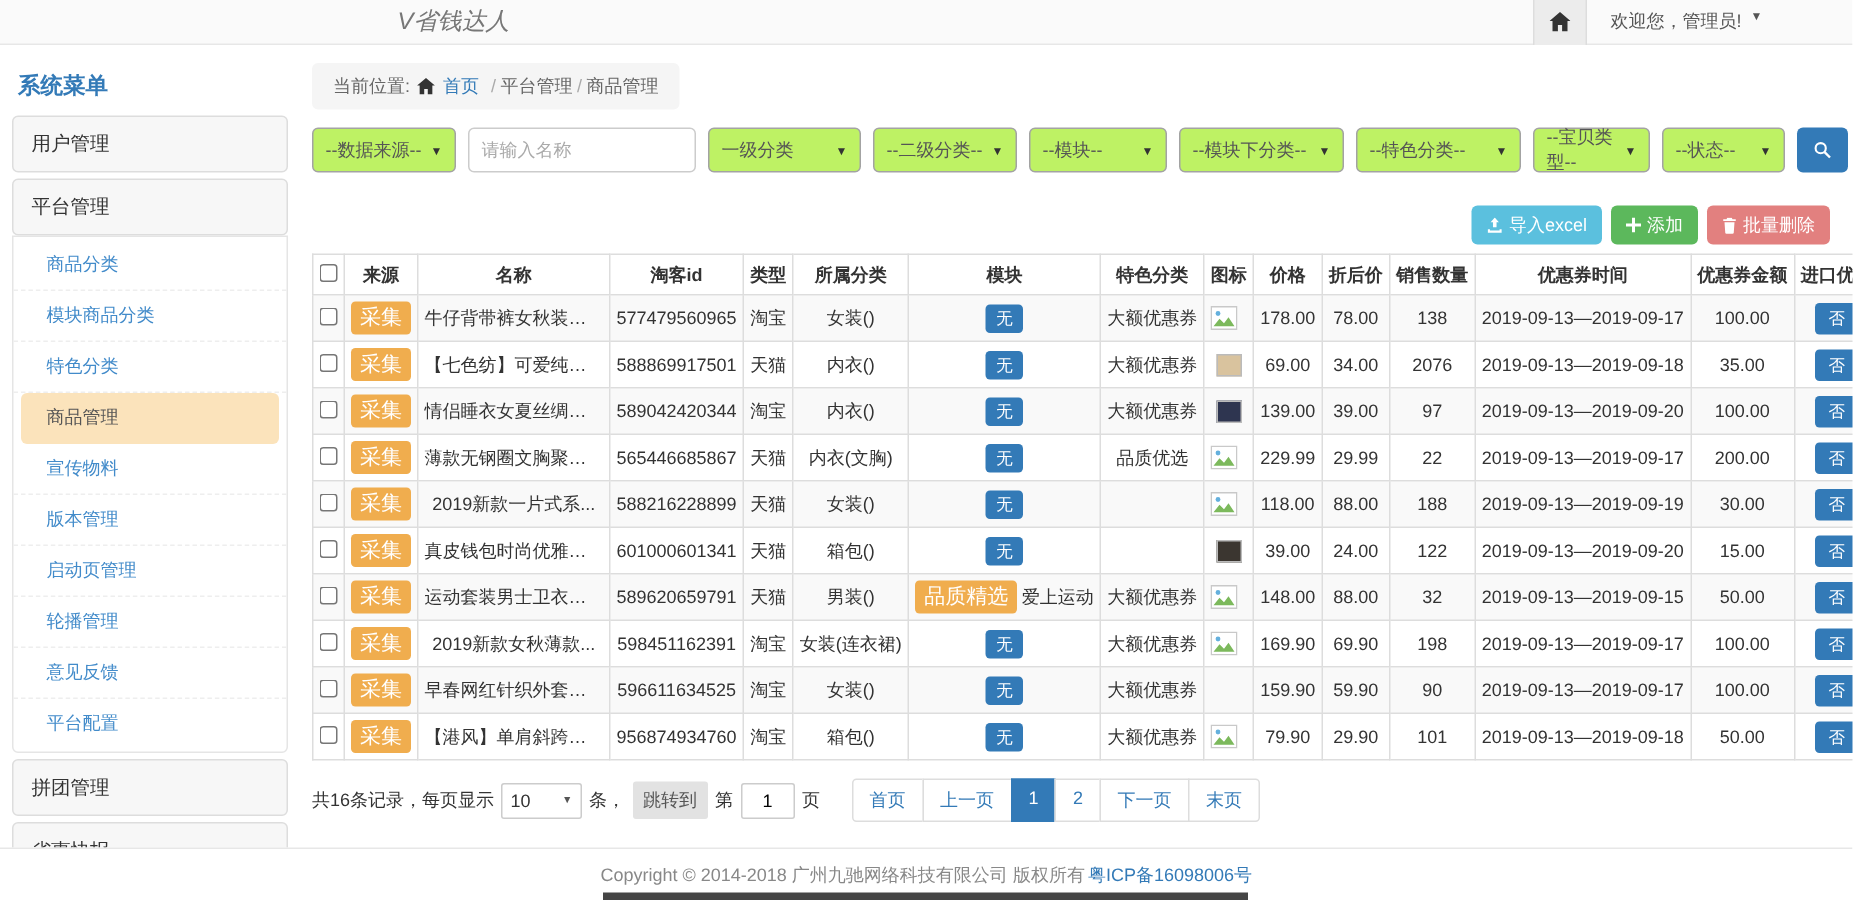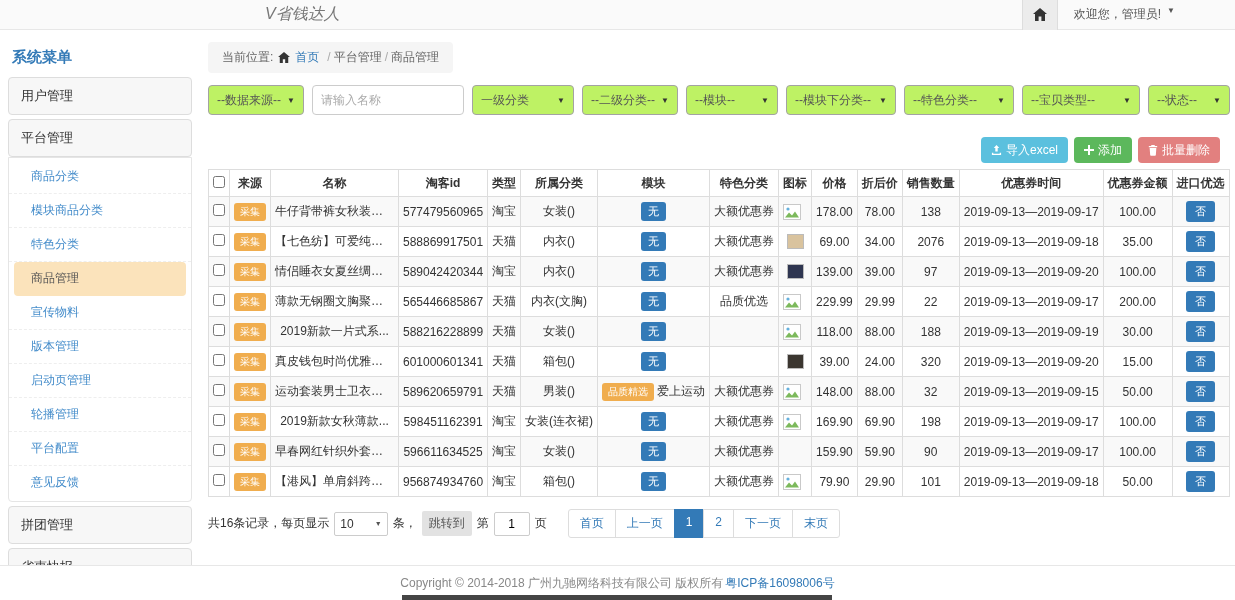--- a/index.html
+++ b/index.html
@@ -47,21 +47,21 @@
   .tbtn-import { background:#5bc0de; }
   .tbtn-add { background:#5cb85c; }
   .tbtn-del { background:#e2807f; }
 
   
   table { border-collapse:collapse; width:100%; margin-top:6px; }
   th,td { border:1px solid #ddd; padding:4px 4px; text-align:center; white-space:nowrap; font-size:12px; height:27px; }
   th { font-weight:bold; color:#333; background:#fff; }
   tbody tr:nth-child(odd) { background:#f9f9f9; }
   td.c-name { max-width:128px; overflow:hidden; text-overflow:ellipsis; }
-  .badge-orange { background:#f0ad4e; color:#fff; border-radius:3px; padding:2px 6px; font-size:10px; display:inline-block; cursor:pointer; }
+  .badge-orange { background:#f0ad4e; color:#fff; border-radius:3px; padding:2px 6px; font-size:14px; display:inline-block; cursor:pointer; }
   .badge-blue { background:#337ab7; color:#fff; border-radius:3px; padding:2px 7px; font-size:11px; display:inline-block; }
   .pill-no { background:#337ab7; color:#fff; border-radius:3px; padding:3px 9px; font-size:11px; display:inline-block; cursor:pointer; }
   .thumb { width:17px; height:15px; display:inline-block; border:1px solid #bbb; vertical-align:middle; }
   td input[type=checkbox], th input[type=checkbox] { width:12px; height:12px; }
   .module-cell { display:inline-flex; align-items:center; gap:3px; }
 
   
   .pager-row { display:flex; align-items:center; justify-content:space-between; margin-top:12px; }
   .pager-left { display:flex; align-items:center; gap:5px; color:#333; }
   .mini-select { border:1px solid #ccc; border-radius:2px; height:24px; display:inline-flex; align-items:center; gap:21px; padding:0 5px; background:#fff; cursor:pointer; }
@@ -110,22 +110,22 @@
         <div class="menu-group">平台管理</div>
         <div class="sub-panel">
           <div class="sub-item">商品分类</div>
           <div class="sub-item">模块商品分类</div>
           <div class="sub-item">特色分类</div>
           <div class="sub-item active">商品管理</div>
           <div class="sub-item">宣传物料</div>
           <div class="sub-item">版本管理</div>
           <div class="sub-item">启动页管理</div>
           <div class="sub-item">轮播管理</div>
+          <div class="sub-item">意见反馈</div>
           <div class="sub-item">平台配置</div>
-          <div class="sub-item">意见反馈</div>
         </div>
         <div class="menu-group">拼团管理</div>
         <div class="menu-group">省惠快报</div>
         <div class="menu-group">消息管理</div>
       </div>
   </div>
 
   <div class="main">
     <div class="breadcrumb">
       <span>当前位置:</span>
@@ -152,21 +152,21 @@
             <span class="caret">▼</span>
           </div><div class="fselect" style="width: 92px;">
             <span>--模块--</span>
             <span class="caret">▼</span>
           </div><div class="fselect" style="width: 110px;">
             <span>--模块下分类--</span>
             <span class="caret">▼</span>
           </div><div class="fselect" style="width: 110px;">
             <span>--特色分类--</span>
             <span class="caret">▼</span>
-          </div><div class="fselect" style="width: 118px;">
+          </div><div class="fselect" style="width: 78px;">
             <span>--宝贝类型--</span>
             <span class="caret">▼</span>
           </div><div class="fselect" style="width: 82px;">
             <span>--状态--</span>
             <span class="caret">▼</span>
           </div></span>
       <button class="btn btn-primary">
         <span>
           <svg width="12" height="12" viewBox="0 0 12 12">
               <circle cx="4.8" cy="4.8" r="3.4" fill="none" stroke="#fff" stroke-width="1.4"></circle>
@@ -341,21 +341,21 @@
             <td>601000601341</td>
             <td>天猫</td>
             <td>箱包()</td>
             <td><span class="module-cell">
                 <span class="badge-blue">无</span>
               </span></td>
             <td></td>
             <td><span class="thumb" style="background: rgb(59, 54, 48);"></span></td>
             <td>39.00</td>
             <td>24.00</td>
-            <td>320</td>
+            <td>122</td>
             <td>2019-09-13—2019-09-20</td>
             <td>15.00</td>
             <td><span class="pill-no">否</span></td>
           </tr>
           <tr>
             <td><input type="checkbox" style=""></td>
             <td><span class="badge-orange">采集</span></td>
             <td class="c-name">运动套装男士卫衣初秋...</td>
             <td>589620659791</td>
             <td>天猫</td>

